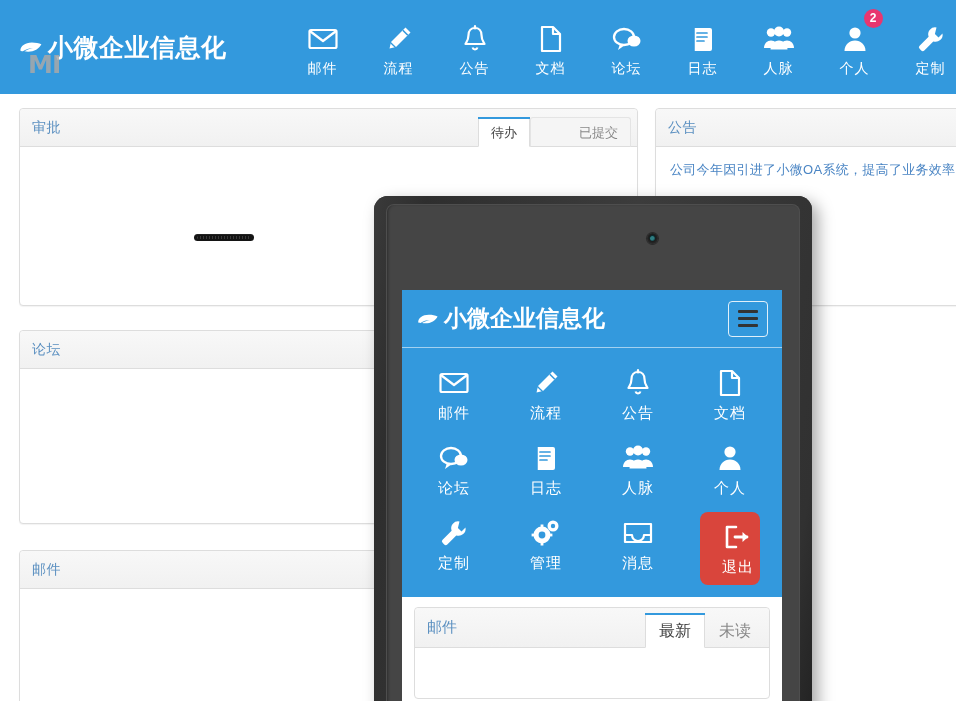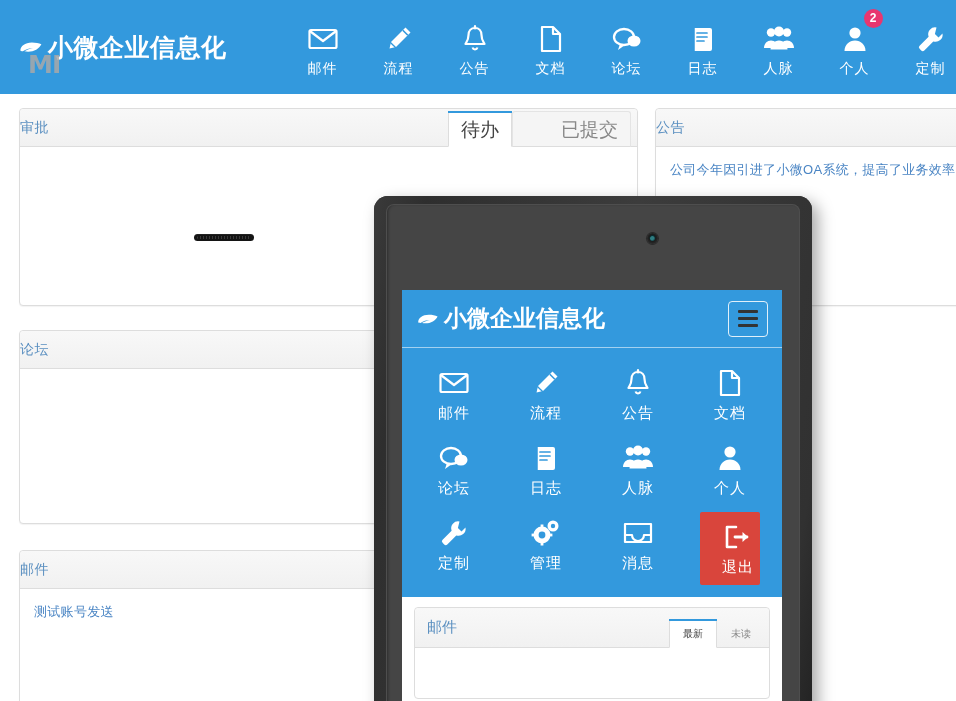--- a/index.html
+++ b/index.html
@@ -58,33 +58,33 @@
   }
   .panel-head {
     position:relative;
     height: 38px;
     background: linear-gradient(#f8f8f8, #f1f1f1);
     border-bottom:1px solid #ddd;
     border-radius:4px 4px 0 0;
     display:flex; align-items:center;
   }
   .panel-title {
-    font-size: 14px; color: #5a8fc0; letter-spacing:0.5px;
+    font-size: 14px; color: #5a8fc0; margin-left: 12px; letter-spacing:0.5px;
   }
   .panel-body { padding: 12px 14px; }
   .panel-link {
     display:block;
     font-size: 13px; color:#4a85c4; text-decoration:none;
     line-height: 21px; letter-spacing:0.3px;
   }
 
   
   .tabs { position:absolute; right: 6px; bottom: -1px; display:flex; }
   .tab {
-    font-size: 19px; color:#888;
+    font-size: 13px; color:#888;
     padding: 8px 12px 7px 12px;
     border:1px solid transparent;
     border-radius: 3px 3px 0 0;
     cursor:pointer; background:transparent;
     line-height: 1;
     position:relative;
   }
   .tab.active {
     background:#fff; color:#444;
     border-color:#ddd; border-bottom-color:#fff;
@@ -180,38 +180,38 @@
     display:grid; grid-template-columns: repeat(4, 1fr);
     row-gap: 12px;
   }
   .m-cell {
     display:flex; flex-direction:column; align-items:center; justify-content:flex-start;
     color:#fff; cursor:pointer; padding: 4px 0 2px 0;
   }
   .m-cell .ic { height:34px; display:flex; align-items:center; justify-content:center; }
   .m-cell .lb { font-size:15px; margin-top:4px; letter-spacing:1px; }
   .m-cell.logout {
-    background:#d9453c; border-radius:2px;
+    background:#d9453c; border-radius:8px;
     margin: 0 16px; padding: 8px 0 8px 16px;
   }
 
   .m-panel {
     margin: 10px 12px 0 12px;
     border:1px solid #ddd; border-radius:4px; background:#fff;
   }
   .m-panel-head {
     position:relative; height:40px;
     background:linear-gradient(#f8f8f8,#f1f1f1);
     border-bottom:1px solid #ddd; border-radius:4px 4px 0 0;
     display:flex; align-items:center;
   }
   .m-panel-title { font-size:15px; color:#5a8fc0; margin-left:12px; }
   .m-tabs { position:absolute; right:4px; bottom:-1px; display:flex; }
   .m-tab {
-    font-size:10px; color:#888; padding:9px 13px 8px 13px;
+    font-size:16px; color:#888; padding:9px 13px 8px 13px;
     border:1px solid transparent; border-radius:3px 3px 0 0; cursor:pointer;
     line-height:1; position:relative; background:transparent;
   }
   .m-tab.active { background:#fff; color:#444; border-color:#ddd; border-bottom-color:#fff; }
   .m-tab.active::before {
     content:""; position:absolute; left:-1px; right:-1px; top:-1px; height:2px; background:#3399dd;
   }
   .m-panel-body { height: 50px; }
 </style>
 </head>
@@ -345,21 +345,20 @@
     <div class="panel-head">
       <span class="panel-title">论坛</span>
     </div>
   </div>
 
   <div class="panel" id="panel-mail">
     <div class="panel-head">
       <span class="panel-title">邮件</span>
     </div>
     <div class="panel-body">
-      <a class="panel-link">测试账号发送</a>
     </div>
   </div>
 
   <div class="panel" id="panel-notice">
     <div class="panel-head">
       <span class="panel-title">公告</span>
     </div>
     <div class="panel-body">
       <a class="panel-link">公司今年因引进了小微OA系统，提高了业务效率</a>
     </div>

